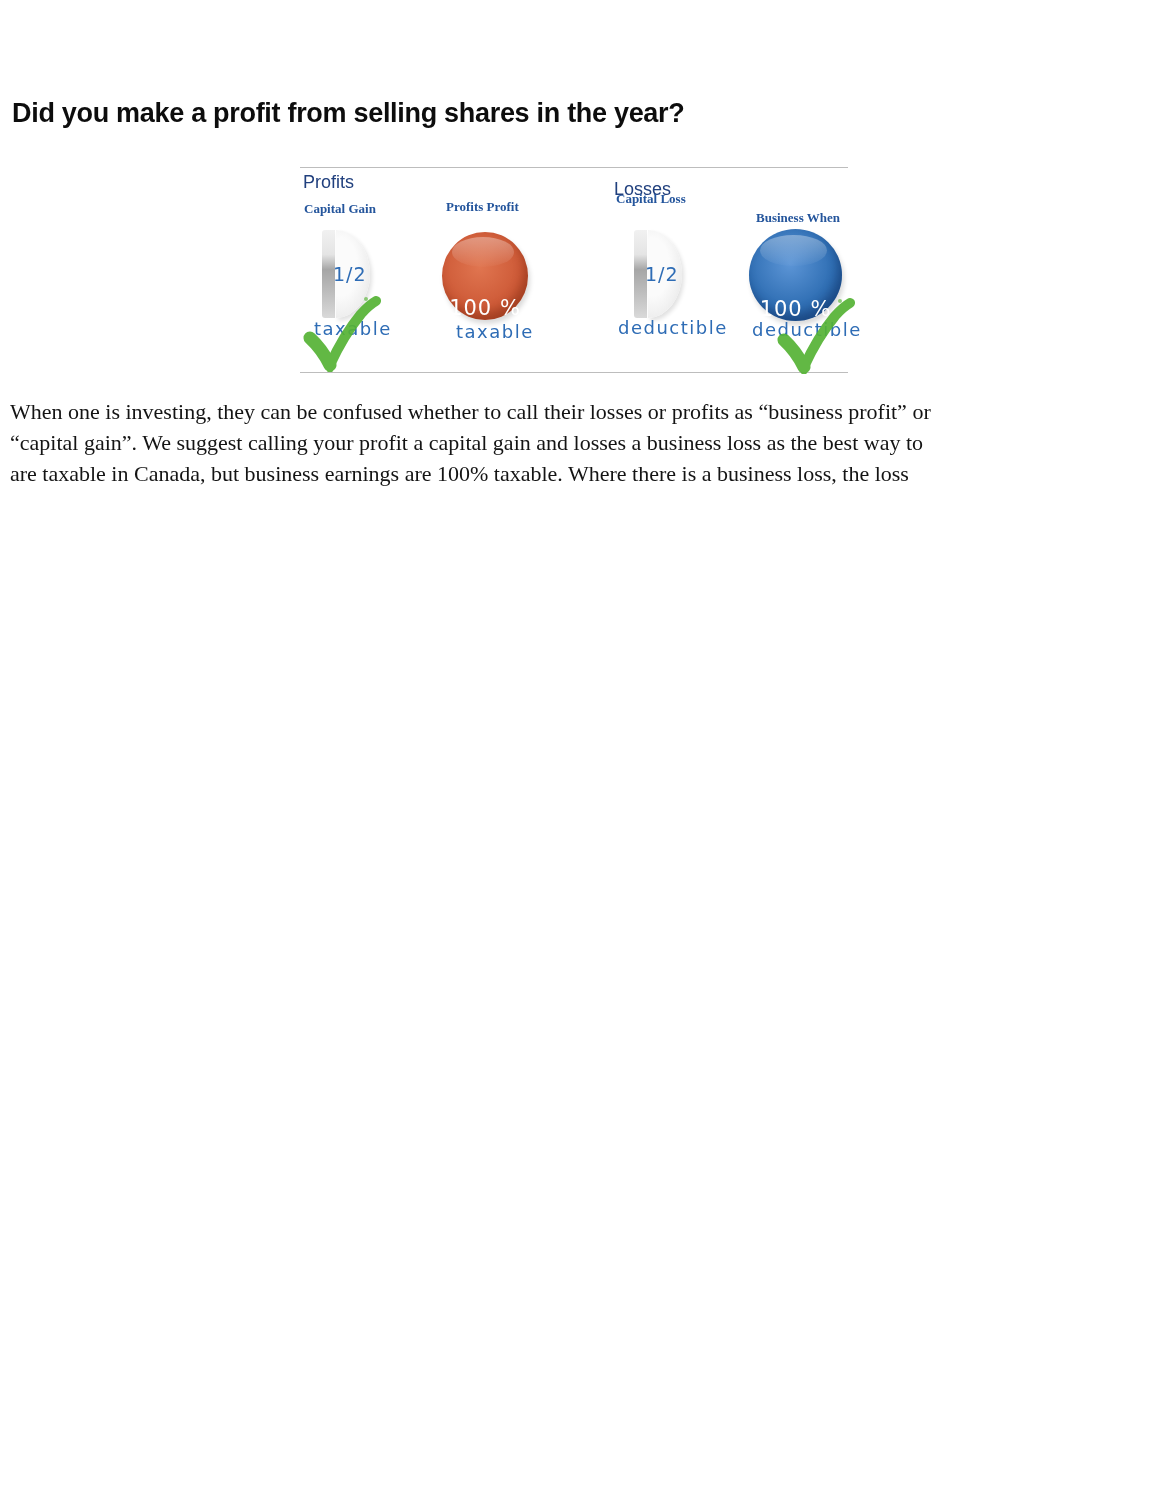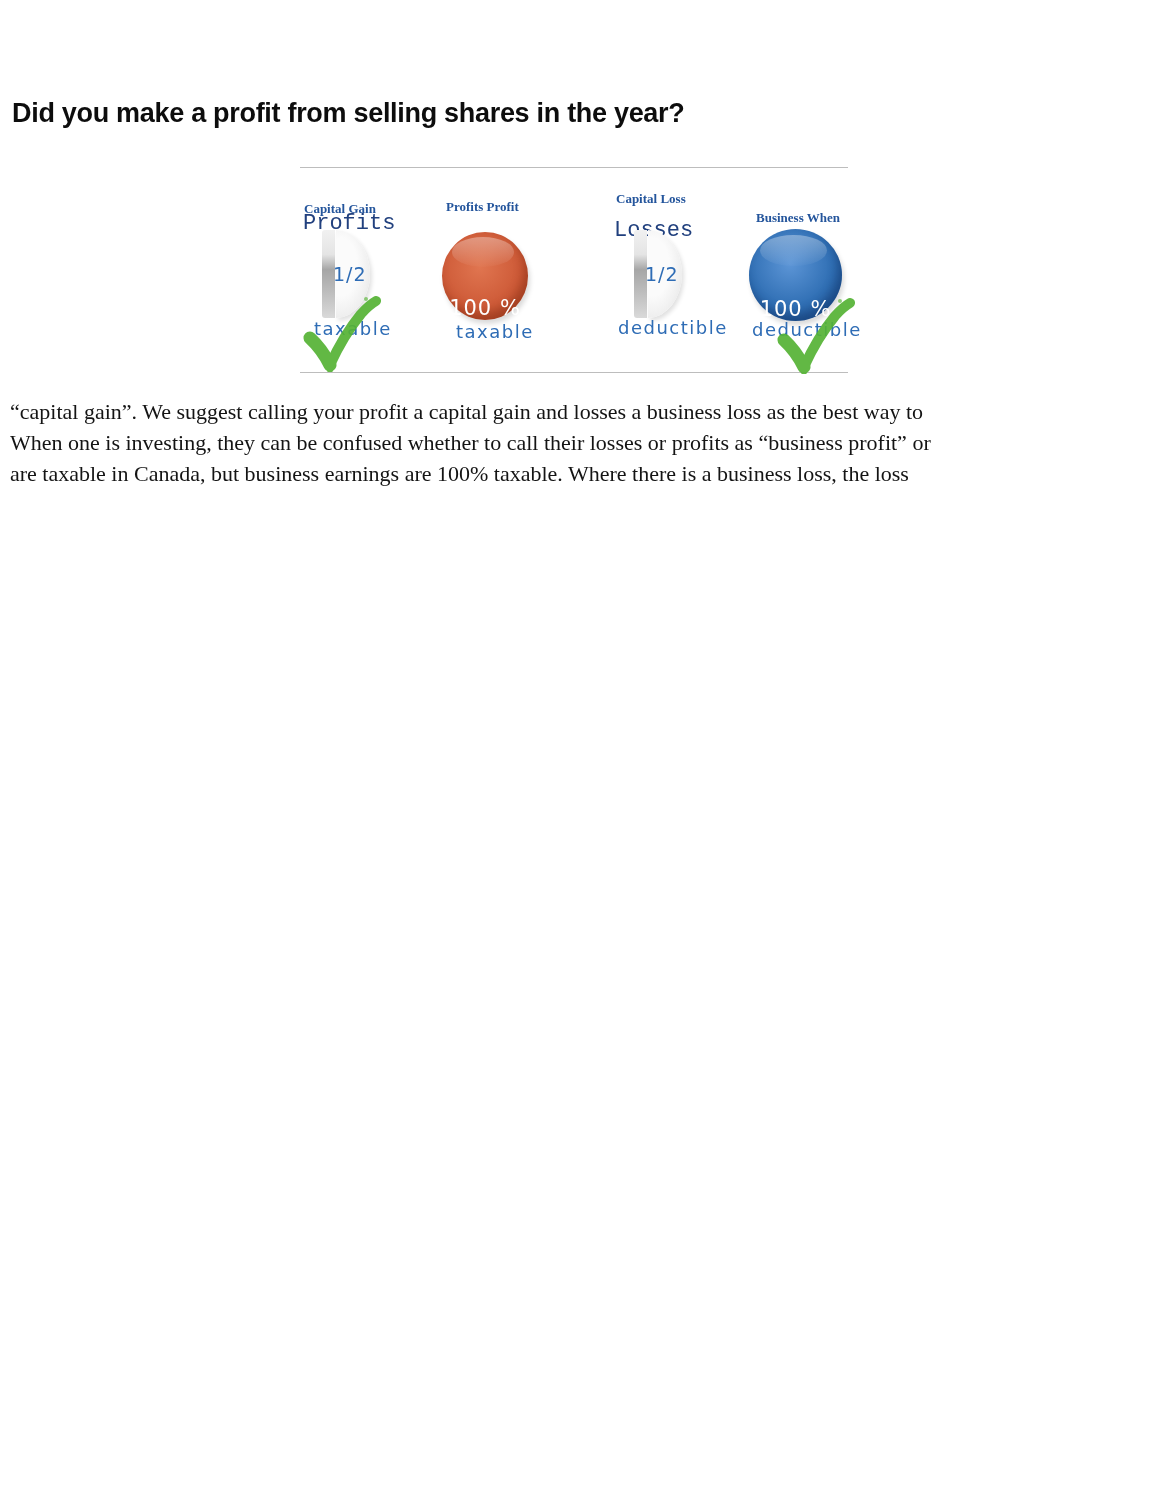--- a/index.html
+++ b/index.html
@@ -27,24 +27,23 @@
   .figure {
     position: absolute;
     left: 300px; top: 167px;
     width: 548px; height: 206px;
     border-top: 1px solid var(--border-gray, #bdbdbd);
     border-bottom: 1px solid var(--border-gray, #bdbdbd);
     background: #ffffff;
   }
   .fig-heading {
     position: absolute;
-    font-family: Liberation Mono, monospace;
-    font-size: 22px;
+    font-family: Liberation Sans, sans-serif;
+    font-size: 18px;
     color: var(--heading-blue, #21407E);
-    margin-top: 39px;
   }
   .profits-heading { left: 3px; top: 4px; }
   .losses-heading  { left: 314px; top: 11px; }
 
   .fig-sublabel {
     position: absolute;
     font-family: "Liberation Serif", serif;
     font-weight: bold;
     font-size: 13px;
     color: var(--label-blue, #24559C);
@@ -191,18 +190,18 @@
       <path d="M7 42 Q19 51 27 69 Q40 40 58 18 Q66 9 73 5" fill="none" stroke="var(--check-green, #55B335)" stroke-width="10" stroke-linecap="round"></path>
       <path d="M7 42 Q19 53 27 69" fill="none" stroke="var(--check-green, #55B335)" stroke-width="13" stroke-linecap="round"></path>
       <circle cx="63" cy="3" r="2" fill="var(--check-green, #55B335)" opacity="0.7"></circle>
       <circle cx="70" cy="7" r="1.6" fill="var(--check-green, #55B335)" opacity="0.6"></circle>
       <circle cx="76" cy="3" r="1.6" fill="var(--check-green, #55B335)" opacity="0.6"></circle>
     </svg>
 
   </div>
 
   <div class="paragraph">
+    <div class="para-line">When one is investing, they can be confused whether to call their losses or profits as “business profit” or</div>
     <div class="para-line">“capital gain”. We suggest calling your profit a capital gain and losses a business loss as the best way to</div>
-    <div class="para-line">When one is investing, they can be confused whether to call their losses or profits as “business profit” or</div>
     <div class="para-line">are taxable in Canada, but business earnings are 100% taxable. Where there is a business loss, the loss</div>
   </div>
 
 </div>
 
 </body></html>

